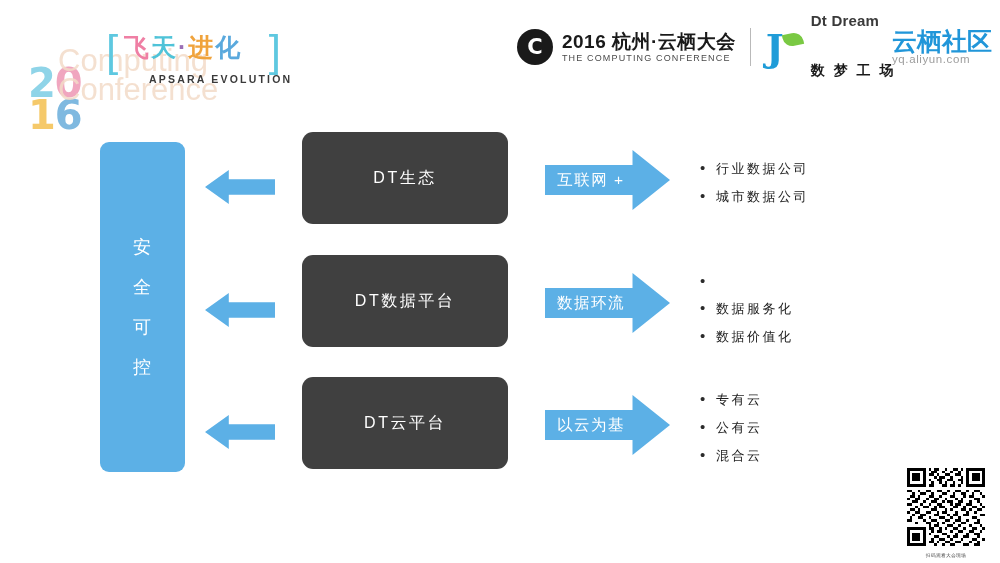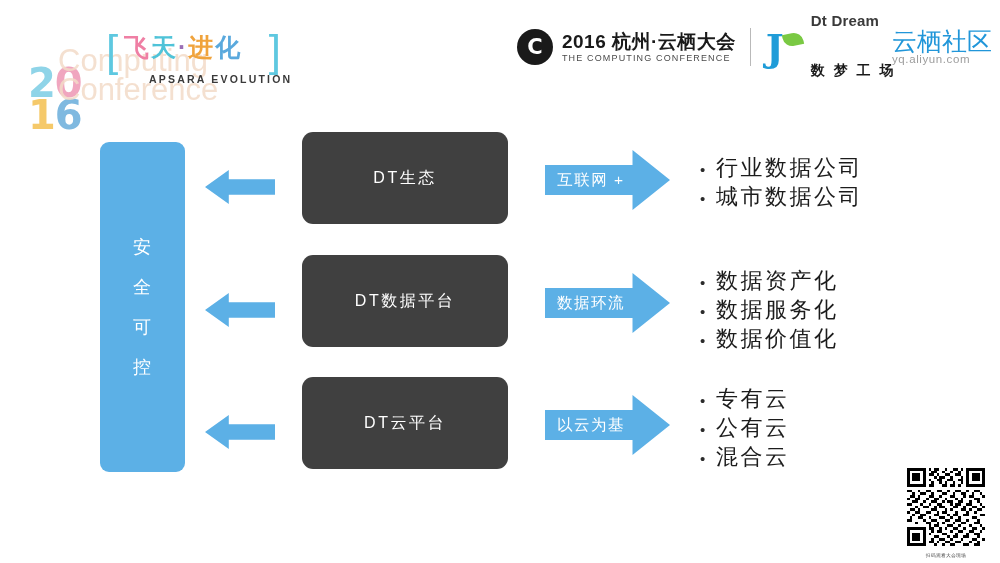--- a/index.html
+++ b/index.html
@@ -193,21 +193,21 @@
     line-height: 17px;
     margin-top: 35px;
   }
   .yq-block {
     position: relative;
     margin-left: -6px;
   }
   .yq-cn {
     font-size: 25px;
     color: #2196d9;
-    font-weight: normal;
+    font-weight: bold;
     letter-spacing: 0px;
     white-space: nowrap;
     line-height: 26px;
   }
   .yq-url {
     font-size: 11.5px;
     color: #9d9d9d;
     letter-spacing: .6px;
     white-space: nowrap;
     line-height: 13px;
@@ -318,21 +318,21 @@
     white-space: nowrap;
   }
   .bullet-dot {
     width: 16px;
     color: #2b2b2b;
     font-size: 15px;
     flex: 0 0 auto;
   }
   .bullet-text {
     color: #1c1c1c;
-    font-size: 22px;
+    font-size: 13px;
     letter-spacing: 2.5px;
   }
   .b1 { padding-top: 22px; }
   .b2 { padding-top: 12px; }
   .b3 { padding-top: 8px; }
 
   
   .qr-wrap {
     position: absolute;
     right: 8px;
@@ -429,21 +429,20 @@
   <div class="row row-2">
     <div class="arrow-left"></div>
     <div class="green-box">
       <span class="green-label">DT数据平台</span>
     </div>
     <div class="arrow-right"></div>
     <div class="arrow-right-label">数据环流</div>
     <div class="bullets b2">
       <div class="bullet-row">
         <span class="bullet-dot">•</span>
-        <span class="bullet-text">数据资产化</span>
       </div>
       <div class="bullet-row">
         <span class="bullet-dot">•</span>
         <span class="bullet-text">数据服务化</span>
       </div>
       <div class="bullet-row">
         <span class="bullet-dot">•</span>
         <span class="bullet-text">数据价值化</span>
       </div>
     </div>

